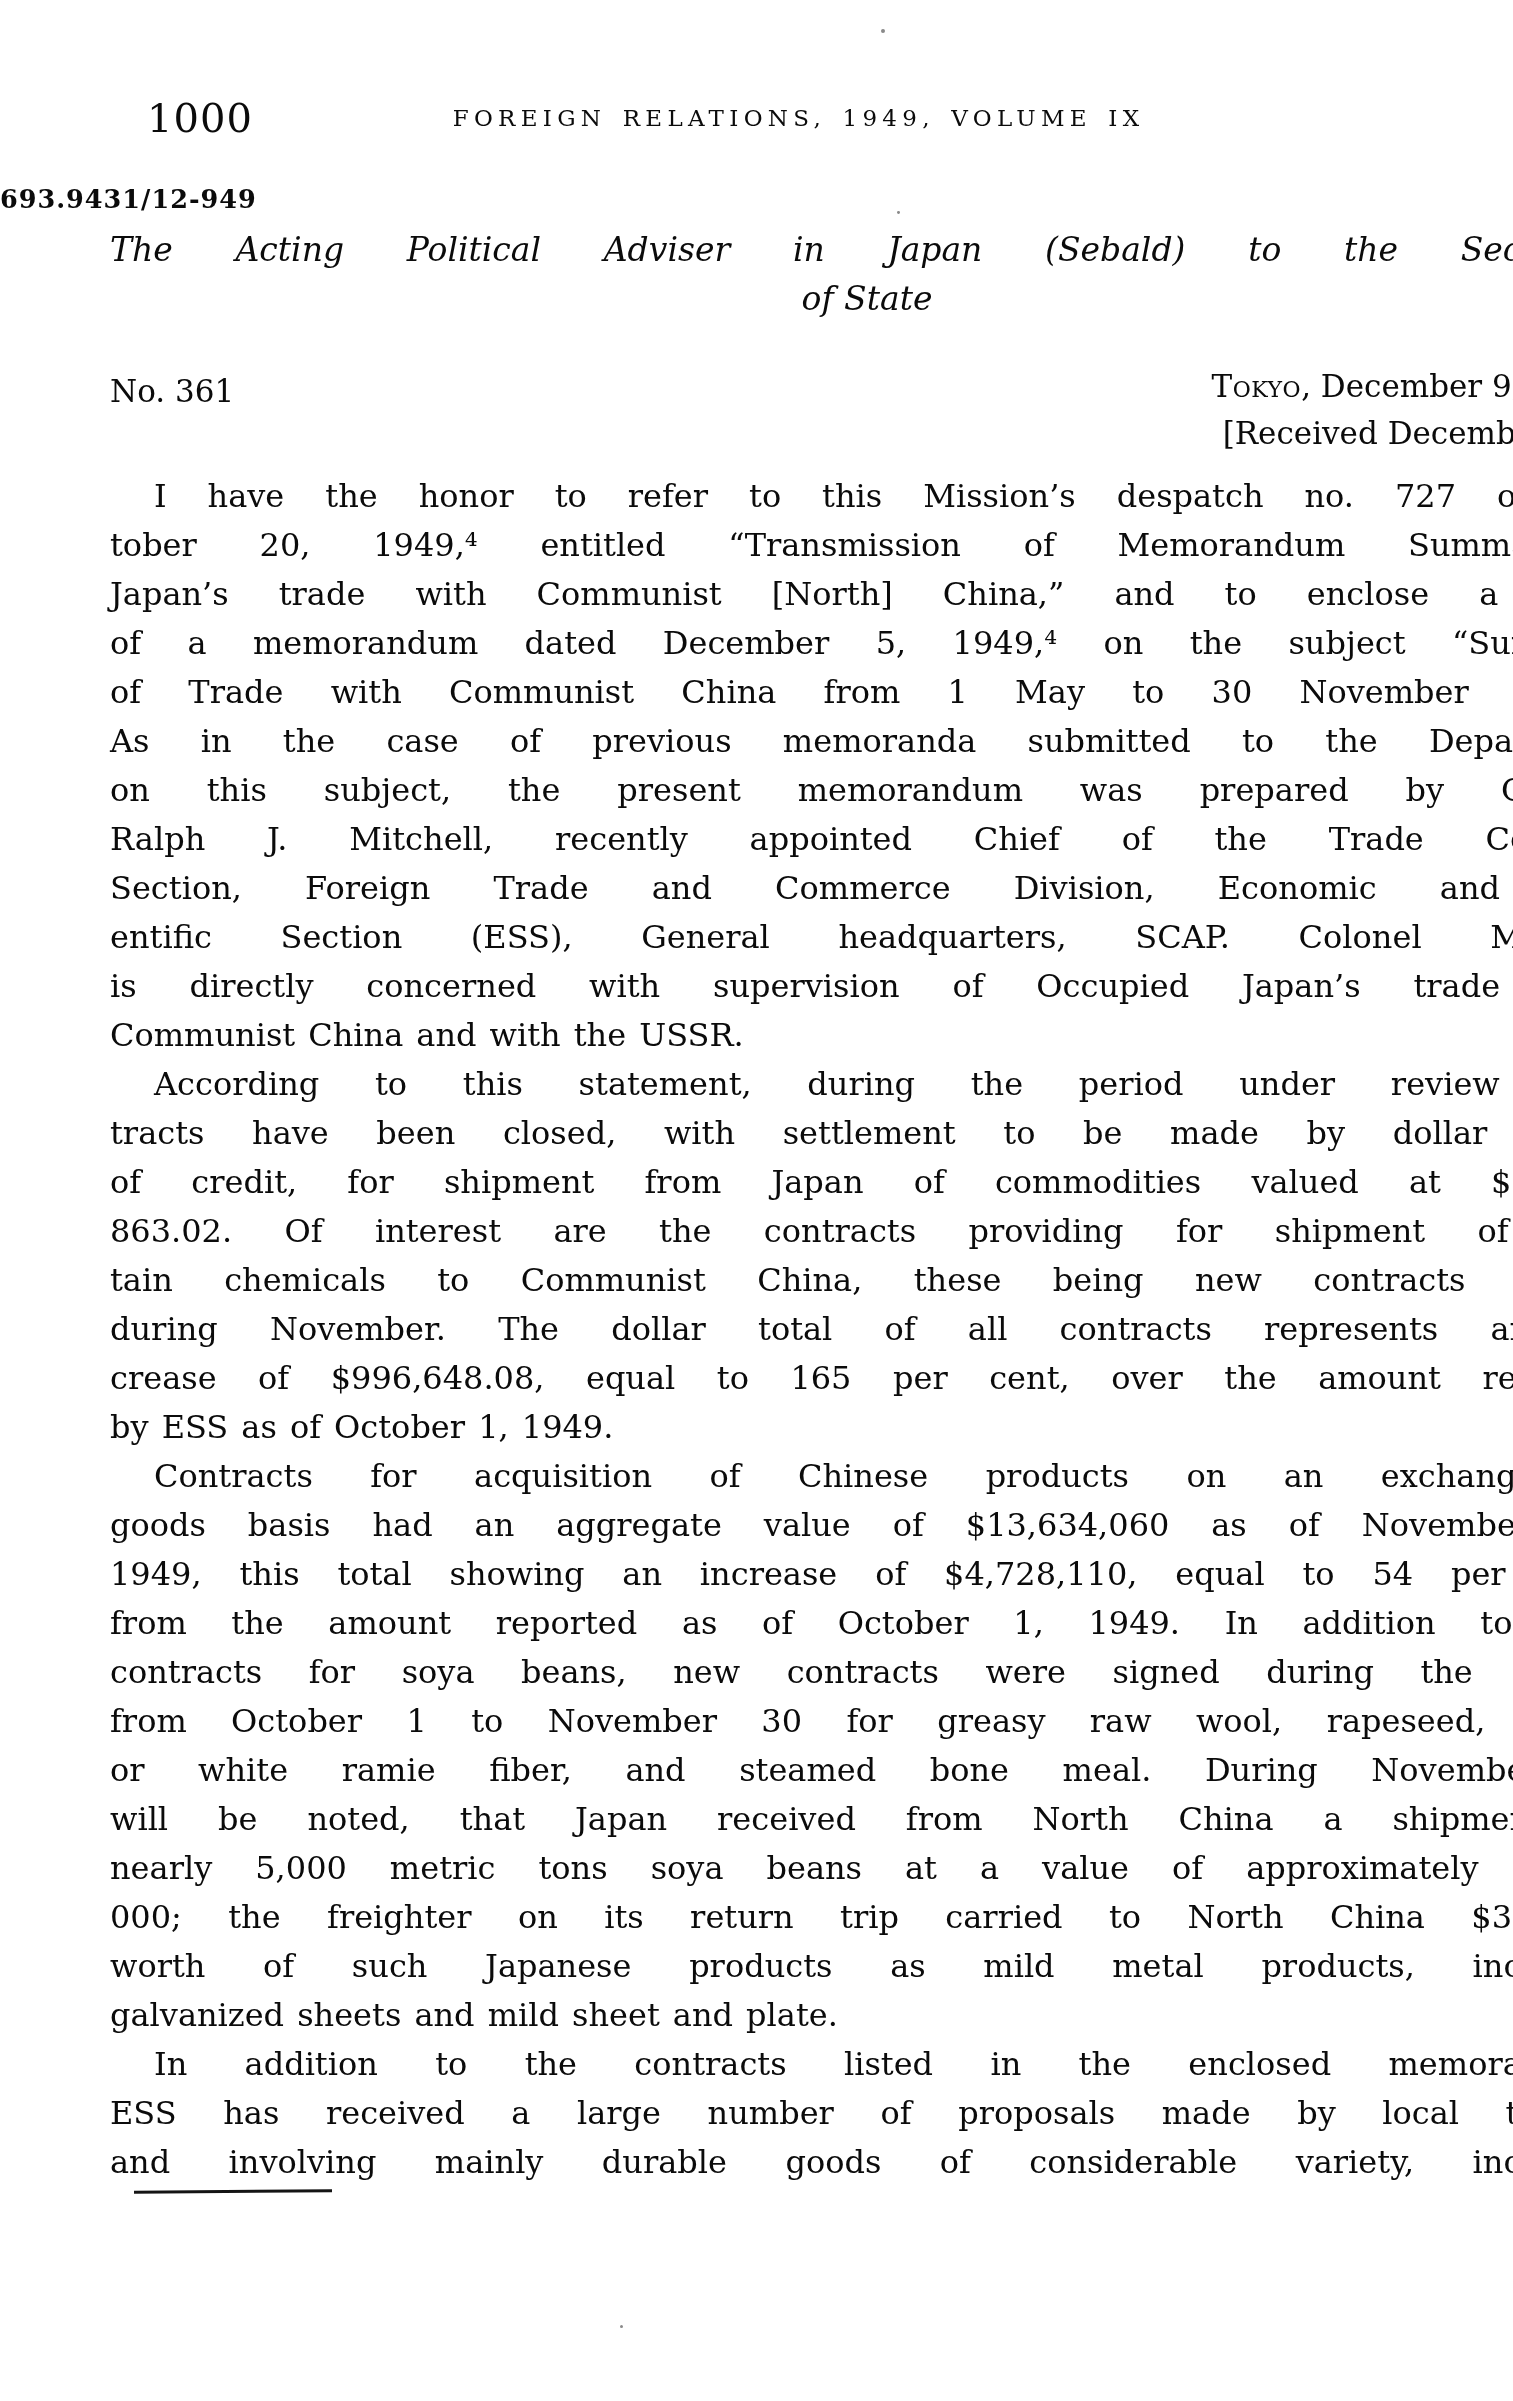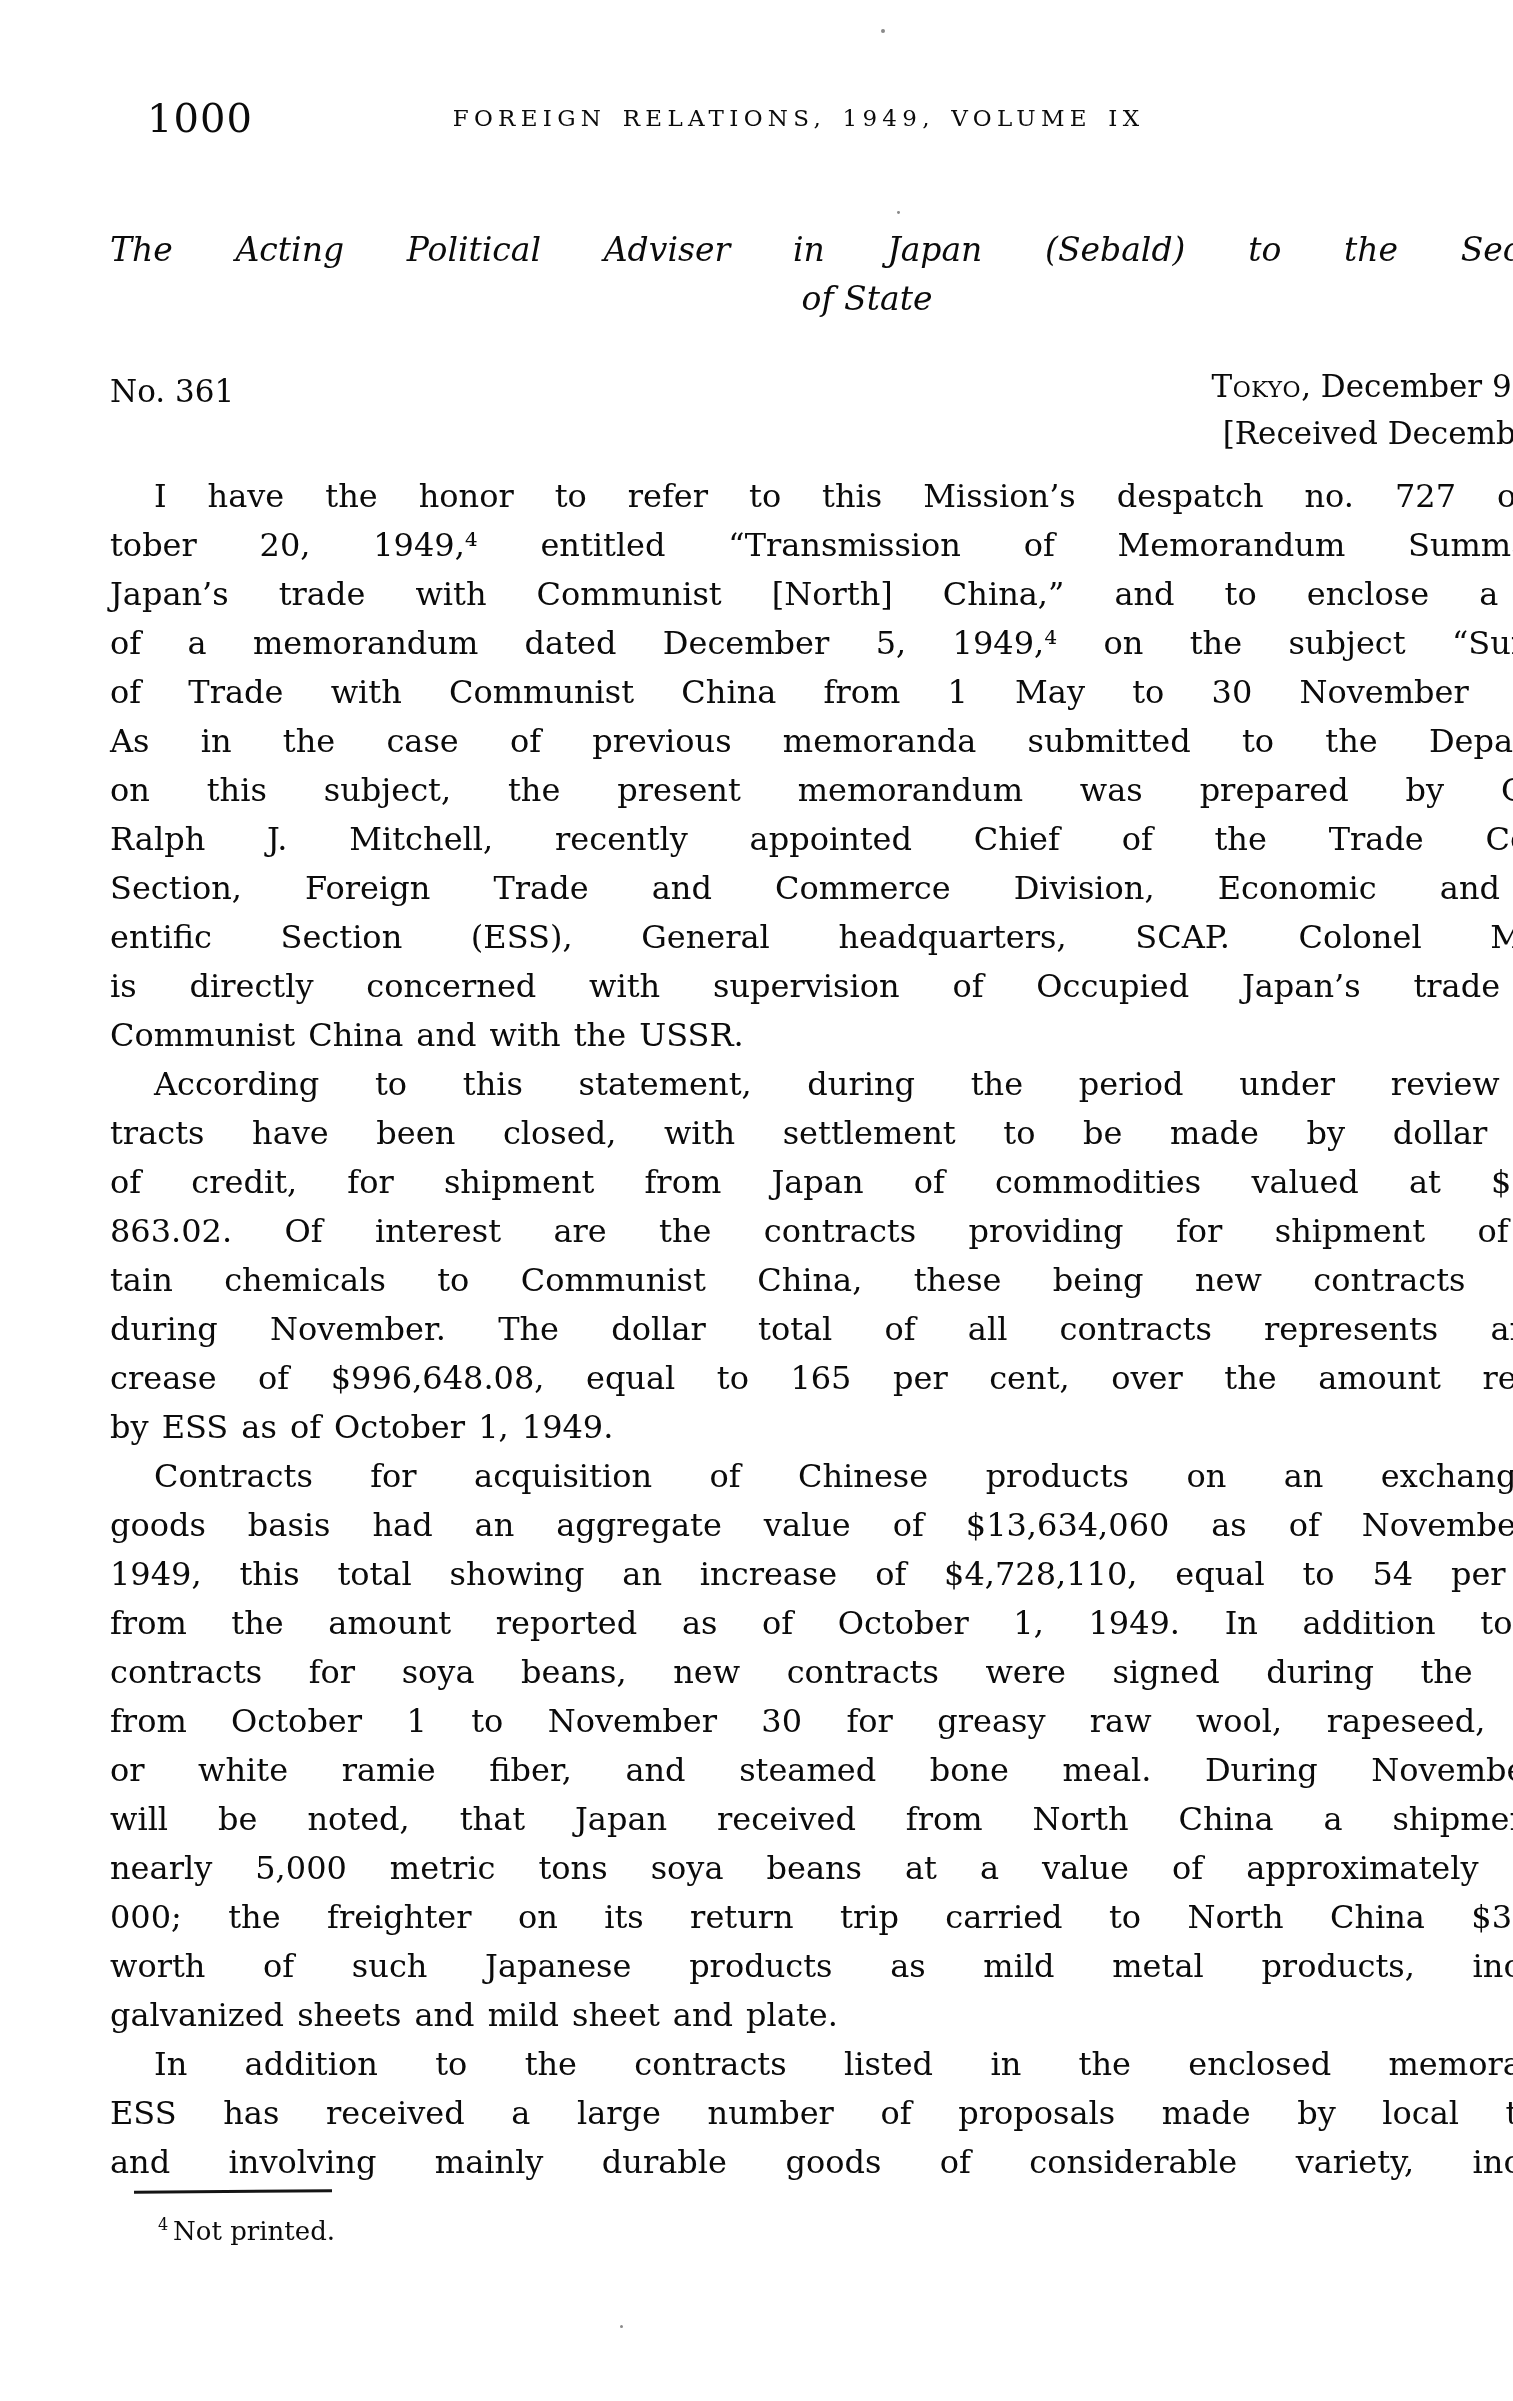--- a/index.html
+++ b/index.html
@@ -90,20 +90,21 @@
 
   <div class="speck s1"></div>
   <div class="speck s2"></div>
   <div class="speck s3"></div>
 
   <header class="col running-header">
     <span class="page-num">1000</span>
     <span class="running-title">FOREIGN RELATIONS, 1949, VOLUME IX</span>
   </header>
 
+  <div class="col doc-ref">693.9431/12-949</div>
 
   <h1 class="col doc-title">
     <div class="l1">The Acting Political Adviser in Japan (Sebald) to the Secretary</div>
     <div class="l2">of State</div>
   </h1>
 
   <div class="col despatch-row">
     <span class="despatch-no">No. 361</span>
     <span class="dateline"><span class="sc">Tokyo</span><span>, December 9, 1949.</span></span>
   </div>
@@ -147,18 +148,15 @@
     <div class="tl">worth of such Japanese products as mild metal products, including</div>
     <div class="tl last">galvanized sheets and mild sheet and plate.</div>
 
     <div class="tl first">In addition to the contracts listed in the enclosed memorandum,</div>
     <div class="tl">ESS has received a large number of proposals made by local traders</div>
     <div class="tl">and involving mainly durable goods of considerable variety, including</div>
   </main>
 
   <div class="footnote-rule"></div>
 
-  <div class="footnote">
-    <sup>4</sup><span>Not printed.</span>
-  </div>
 
 </div>
 
 
 </body></html>

